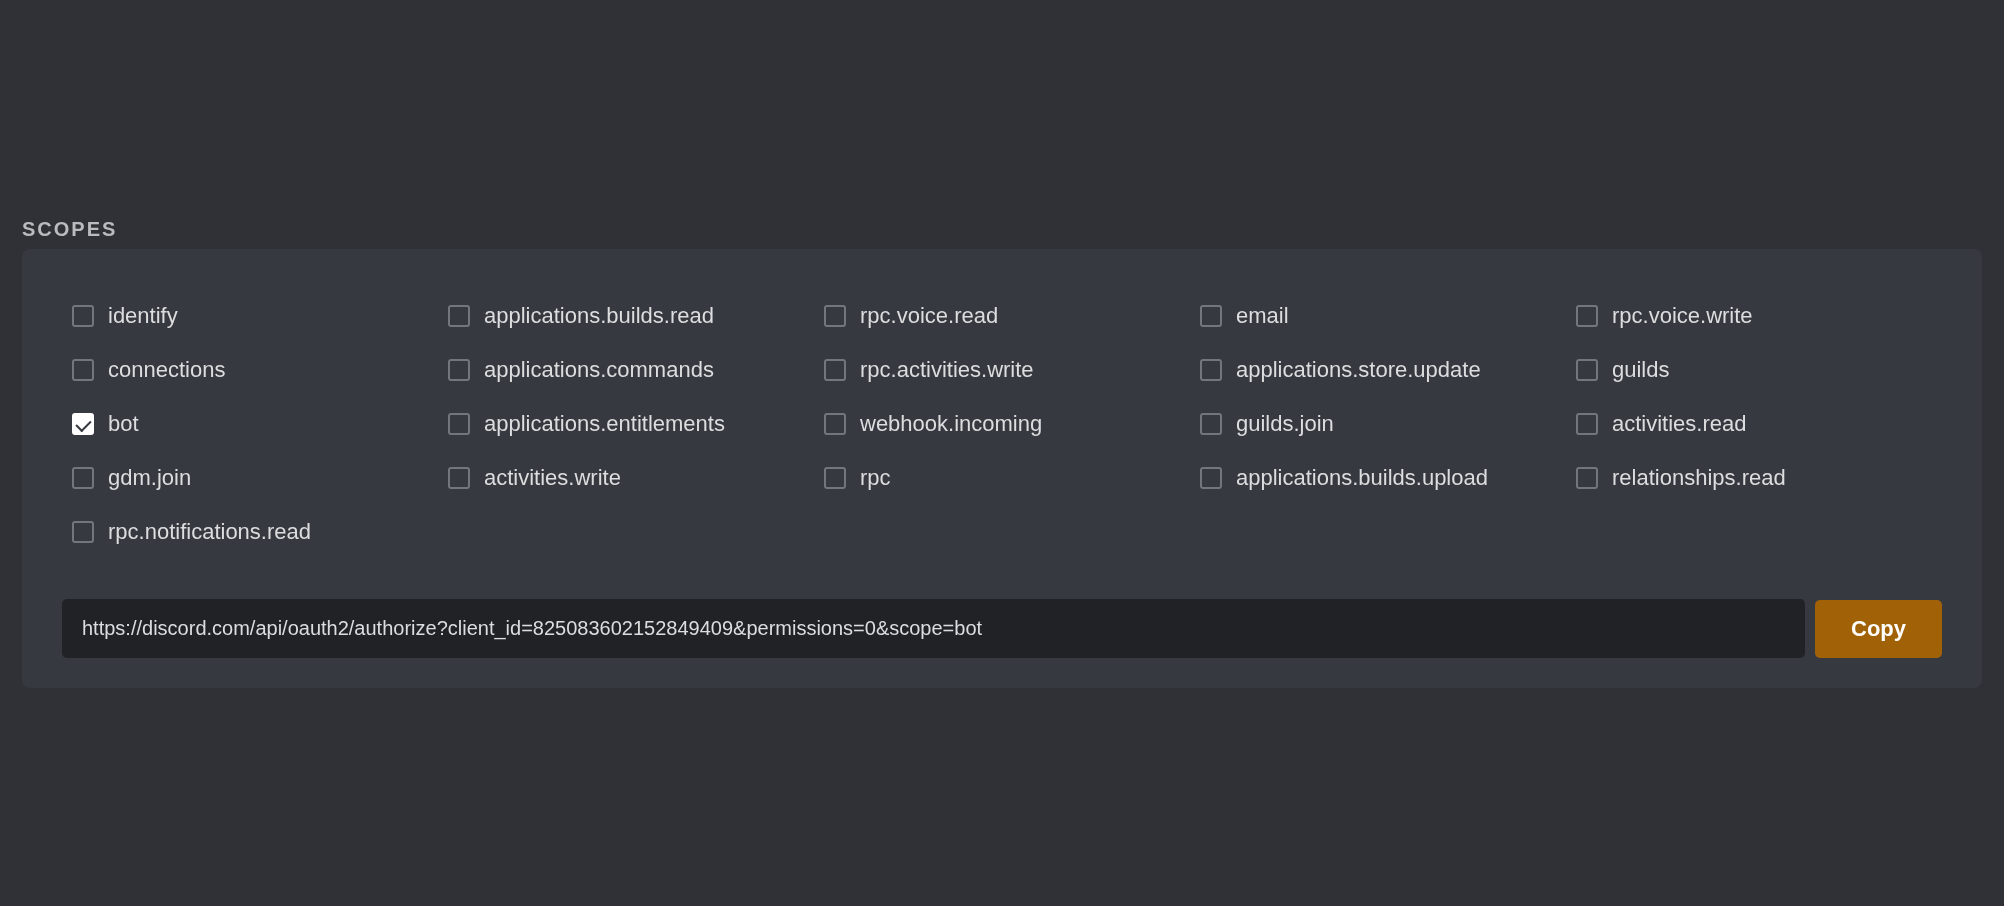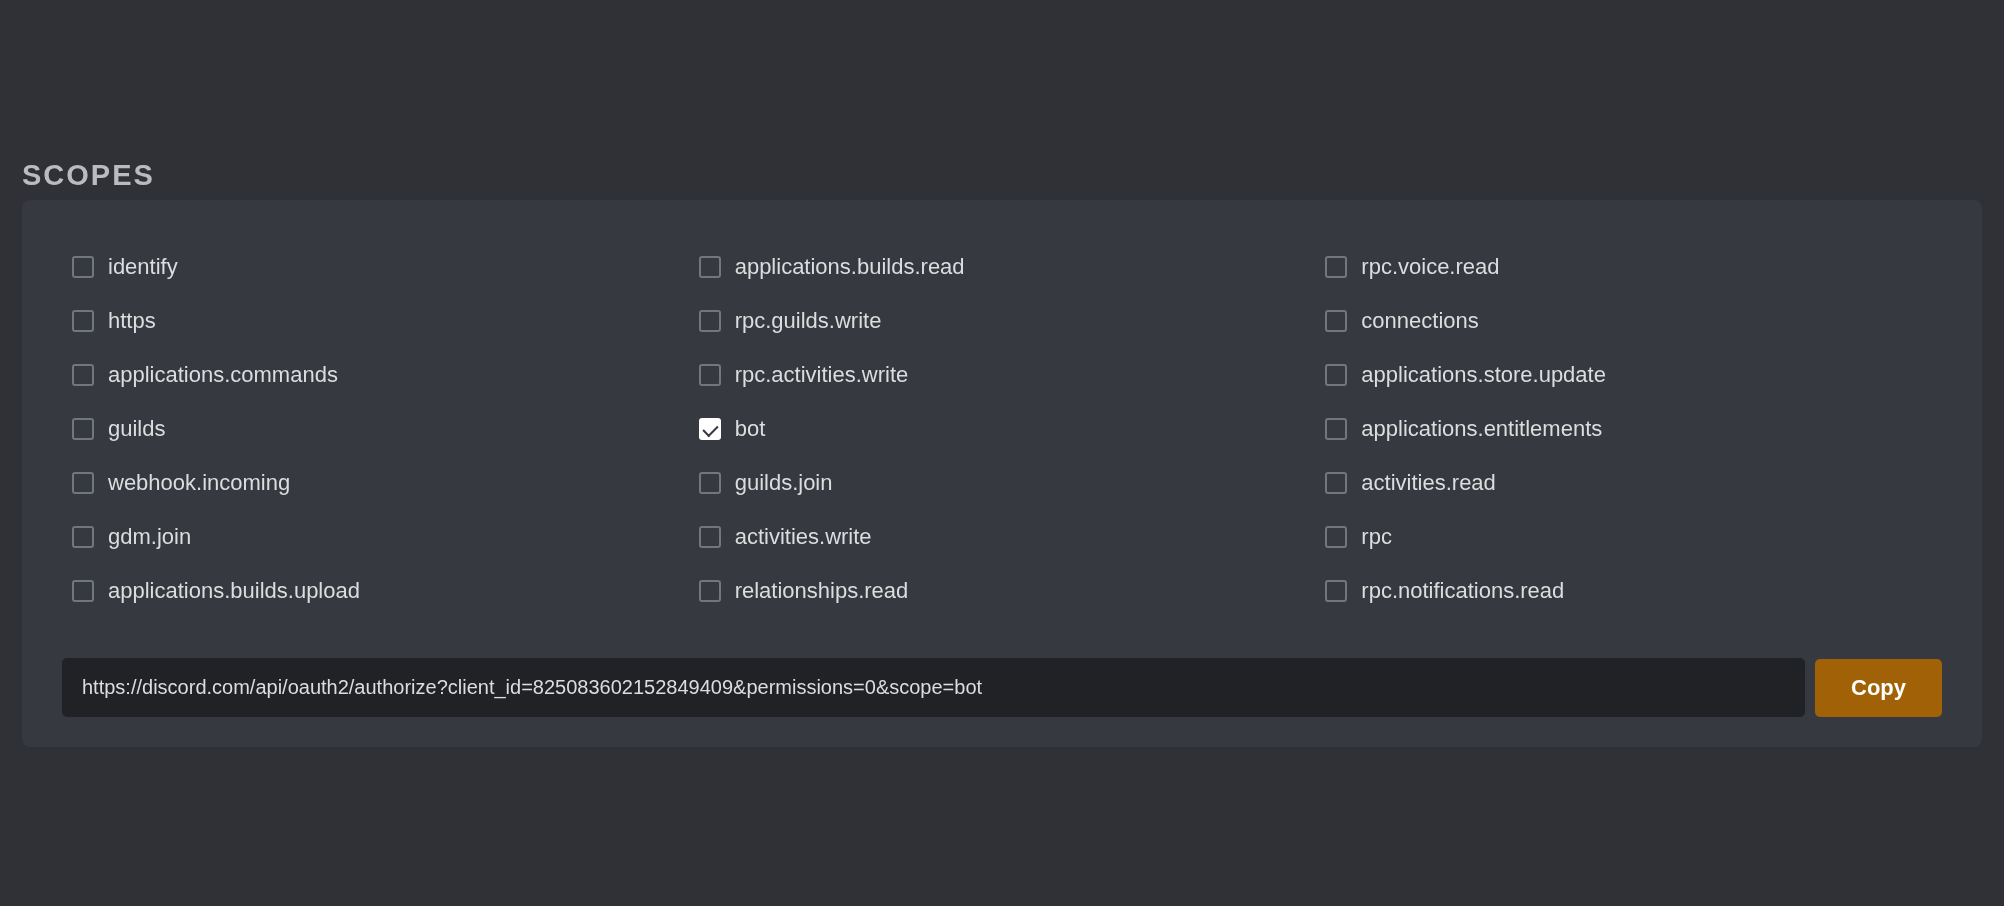--- a/index.html
+++ b/index.html
@@ -18,36 +18,36 @@
       justify-content: center;
     }
 
     .outer-container {
       width: 1960px;
       padding: 20px 0;
     }
 
     .scopes-label {
       color: #b9bbbe;
-      font-size: 29px;
+      font-size: 20px;
       font-weight: 700;
       letter-spacing: 2px;
       text-transform: uppercase;
       margin-bottom: 8px;
     }
 
     .scopes-box {
       background-color: #36393f;
       border-radius: 8px;
       padding: 40px 40px 30px 40px;
     }
 
     .checkboxes-grid {
       display: grid;
-      grid-template-columns: 1fr 1fr 1fr;
+      grid-template-columns: 1fr 1fr 1fr 1fr 1fr;
       gap: 0;
       margin-bottom: 40px;
     }
 
     .checkbox-item {
       display: flex;
       align-items: center;
       padding: 14px 10px;
       gap: 14px;
     }
@@ -134,25 +134,25 @@
         <div class="checkbox-item">
           <input type="checkbox" id="cb-applications-builds-read" style="">
           <label for="cb-applications-builds-read" class="checkbox-label">applications.builds.read</label>
         </div>
         <div class="checkbox-item">
           <input type="checkbox" id="cb-rpc-voice-read" style="">
           <label for="cb-rpc-voice-read" class="checkbox-label">rpc.voice.read</label>
         </div>
         <div class="checkbox-item">
           <input type="checkbox" id="cb-email" style="">
-          <label for="cb-email" class="checkbox-label">https</label>
+          <label for="cb-email" class="checkbox-label">email</label>
         </div>
         <div class="checkbox-item">
           <input type="checkbox" id="cb-rpc-voice-write" style="">
-          <label for="cb-rpc-voice-write" class="checkbox-label">rpc.guilds.write</label>
+          <label for="cb-rpc-voice-write" class="checkbox-label">rpc.voice.write</label>
         </div>
         <div class="checkbox-item">
           <input type="checkbox" id="cb-connections" style="">
           <label for="cb-connections" class="checkbox-label">connections</label>
         </div>
         <div class="checkbox-item">
           <input type="checkbox" id="cb-applications-commands" style="">
           <label for="cb-applications-commands" class="checkbox-label">applications.commands</label>
         </div>
         <div class="checkbox-item">

